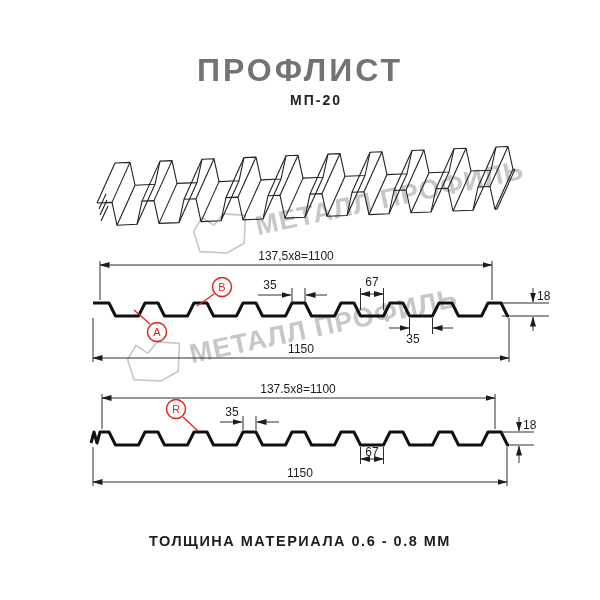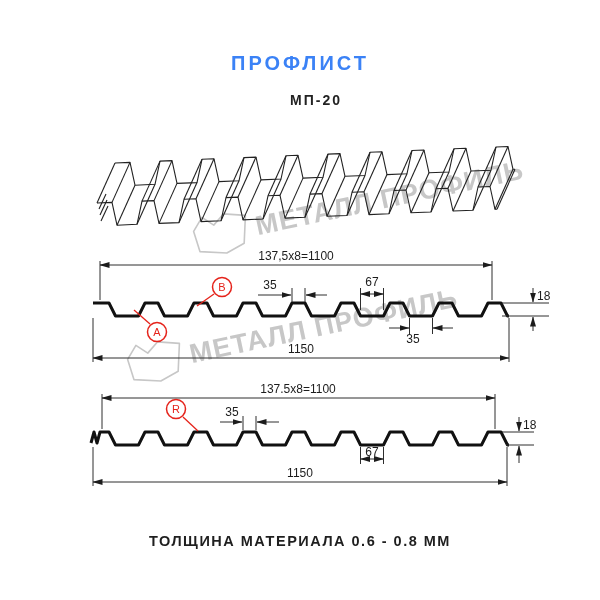--- a/index.html
+++ b/index.html
@@ -1,20 +1,20 @@
 <!DOCTYPE html>
 <html><head>
 <meta charset="utf-8">
 <style>
   html,body{margin:0;padding:0;}
   body{width:600px;height:600px;background:#ffffff;position:relative;overflow:hidden;
        font-family:"Liberation Sans", sans-serif;}
   .stage{position:absolute;left:0;top:0;width:600px;height:600px;}
   .page-title{position:absolute;top:52px;left:0;width:600px;text-align:center;
-      font-size:20px;font-weight:700;letter-spacing:3px;color:#3b82f6;}
+      font-size:32px;font-weight:700;letter-spacing:3px;color:#737373;}
   .page-subtitle{position:absolute;top:92px;left:16px;width:600px;text-align:center;
       font-size:14px;font-weight:600;letter-spacing:2px;color:#222;}
   .footer-note{position:absolute;top:533px;left:0;width:600px;text-align:center;
       font-size:14.5px;font-weight:600;letter-spacing:1.5px;color:#1f1f1f;}
   svg{position:absolute;left:0;top:0;}
   .thin{stroke:#2e2e2e;stroke-width:1;fill:none;}
   .thick{stroke:#111;stroke-width:3;fill:none;stroke-linejoin:round;}
   .dimtxt{font-size:12px;fill:#1c1c1c;}
   .red{stroke:#e5231b;}
   .redtxt{fill:#e5231b;font-size:11px;}

